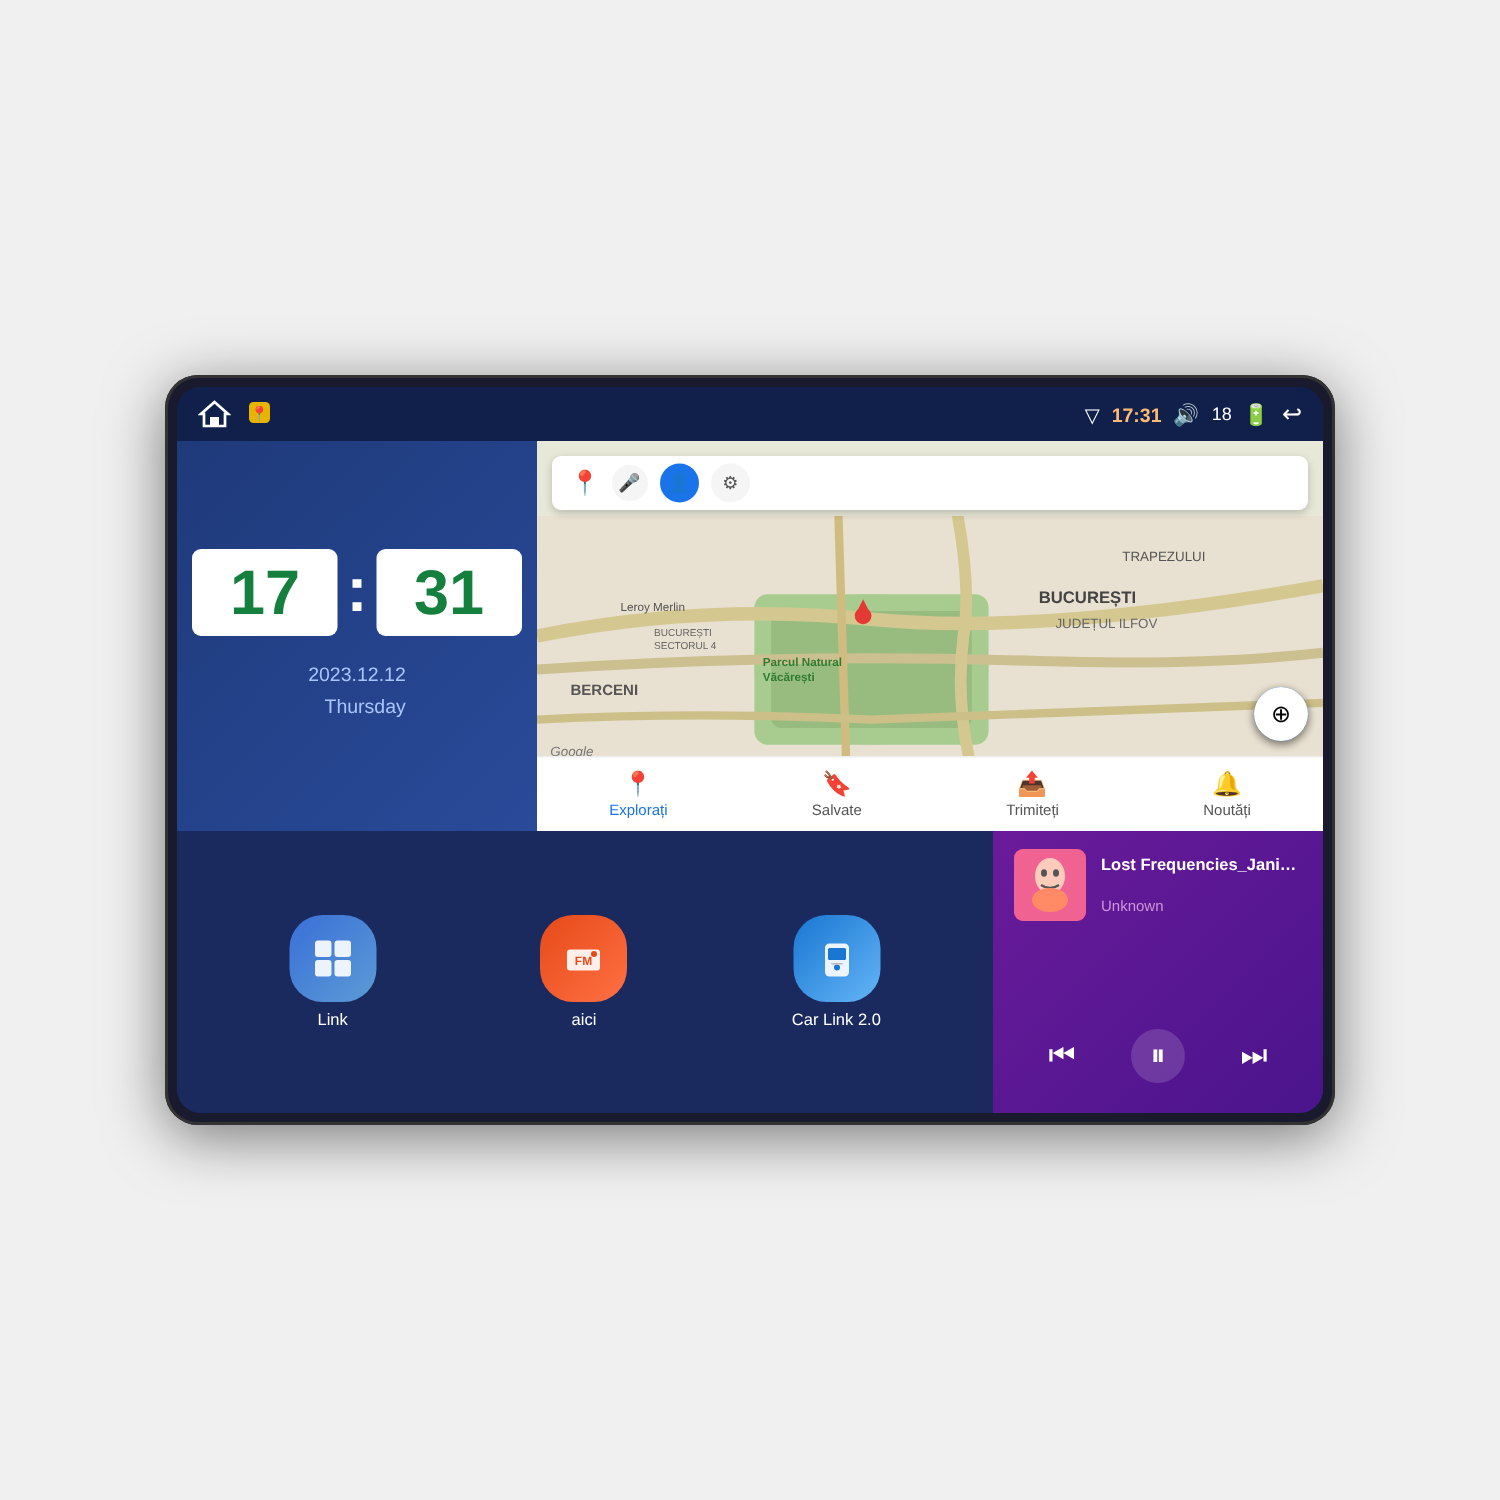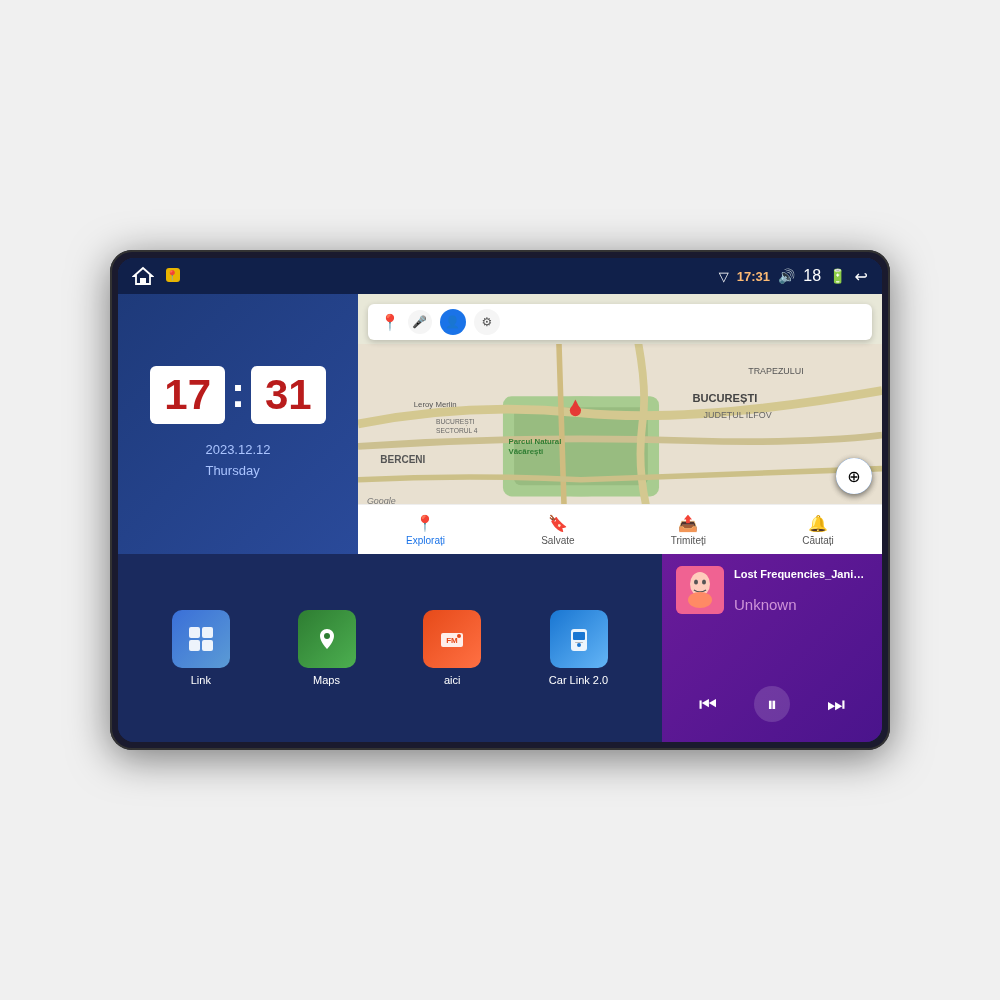--- a/index.html
+++ b/index.html
@@ -88,39 +88,39 @@
     .clock-display {
       display: flex;
       align-items: center;
       gap: 6px;
       margin-bottom: 16px;
     }
 
     .clock-block {
       background: white;
       border-radius: 6px;
-      padding: 8px 14px;
+      padding: 8px 25px;
       font-size: 42px;
       font-weight: bold;
-      color: #b91c1c;
+      color: #15803d;
       font-family: 'Arial', monospace;
       line-height: 1;
     }
 
     .clock-colon {
       font-size: 42px;
       color: white;
       font-weight: bold;
       margin-bottom: 4px;
     }
 
     .clock-date {
       color: #aac4ff;
       font-size: 13px;
-      text-align: left;
+      text-align: right;
       line-height: 1.6;
     }
 
     
     .map-widget {
       flex: 1;
       background: #e8e8d8;
       position: relative;
       overflow: hidden;
     }
@@ -267,21 +267,21 @@
       display: flex;
       flex-direction: column;
       align-items: center;
       gap: 6px;
       cursor: pointer;
     }
 
     .app-icon {
       width: 58px;
       height: 58px;
-      border-radius: 10px;
+      border-radius: 22px;
       display: flex;
       align-items: center;
       justify-content: center;
       font-size: 26px;
     }
 
     .app-label {
       font-size: 11px;
       color: white;
       text-align: center;
@@ -332,21 +332,21 @@
     .music-title {
       font-size: 11px;
       color: white;
       white-space: nowrap;
       overflow: hidden;
       text-overflow: ellipsis;
       font-weight: bold;
     }
 
     .music-artist {
-      font-size: 15px;
+      font-size: 10px;
       color: #ce93d8;
       margin-top: 16px;
     }
 
     .music-controls {
       display: flex;
       align-items: center;
       justify-content: space-around;
       padding: 8px 0;
     }
@@ -397,21 +397,21 @@
           <svg width="18" height="20" viewBox="0 0 18 20">
             <rect x="2" y="2" width="14" height="14" rx="3" fill="#e8b400"></rect>
             <text x="9" y="13" text-anchor="middle" font-size="10" fill="white">📍</text>
           </svg>
         </div>
       </div>
       <div class="status-right">
         <span>▽</span>
         <span style="font-size:13px; font-weight:bold; color:#fdba74;">17:31</span>
         <span style="font-size:14px;">🔊</span>
-        <span style="font-size:16px;">18</span>
+        <span style="font-size:12px;">18</span>
         <span style="font-size:14px;">🔋</span>
         <span style="font-size:16px; cursor:pointer; color:white;">↩</span>
       </div>
     </div>
 
     <div class="main-content">
 
       <div class="top-section">
 
         <div class="clock-widget">
@@ -478,21 +478,21 @@
             <div class="map-nav-item">
               <span class="map-nav-icon">🔖</span>
               <span>Salvate</span>
             </div>
             <div class="map-nav-item">
               <span class="map-nav-icon">📤</span>
               <span>Trimiteți</span>
             </div>
             <div class="map-nav-item">
               <span class="map-nav-icon">🔔</span>
-              <span>Căutați</span>
+              <span>Noutăți</span>
             </div>
           </div>
         </div>
       </div>
 
       <div class="bottom-section">
 
         <div class="app-grid">
 
           <div class="app-item">
@@ -500,29 +500,20 @@
               <svg width="28" height="28" viewBox="0 0 28 28">
                 <rect x="2" y="2" width="11" height="11" rx="2" fill="white" opacity="0.9"></rect>
                 <rect x="15" y="2" width="11" height="11" rx="2" fill="white" opacity="0.9"></rect>
                 <rect x="2" y="15" width="11" height="11" rx="2" fill="white" opacity="0.9"></rect>
                 <rect x="15" y="15" width="11" height="11" rx="2" fill="white" opacity="0.9"></rect>
               </svg>
             </div>
             <span class="app-label">Link</span>
           </div>
 
-          <div class="app-item">
-            <div class="app-icon app-icon-maps">
-              <svg width="28" height="28" viewBox="0 0 28 28">
-                <path d="M14 4 C10,4 7,7 7,11 C7,17 14,24 14,24 C14,24 21,17 21,11 C21,7 18,4 14,4Z" fill="white"></path>
-                <circle cx="14" cy="11" r="3" fill="#2e7d32"></circle>
-              </svg>
-            </div>
-            <span class="app-label">Maps</span>
-          </div>
 
           <div class="app-item">
             <div class="app-icon app-icon-radio">
               <svg width="28" height="28" viewBox="0 0 28 28">
                 <rect x="3" y="8" width="22" height="14" rx="2" fill="white" opacity="0.9"></rect>
                 <text x="14" y="18" text-anchor="middle" font-size="8" fill="#e64a19" font-weight="bold">FM</text>
                 <circle cx="21" cy="11" r="2" fill="#e64a19"></circle>
               </svg>
             </div>
             <span class="app-label">aici</span>

